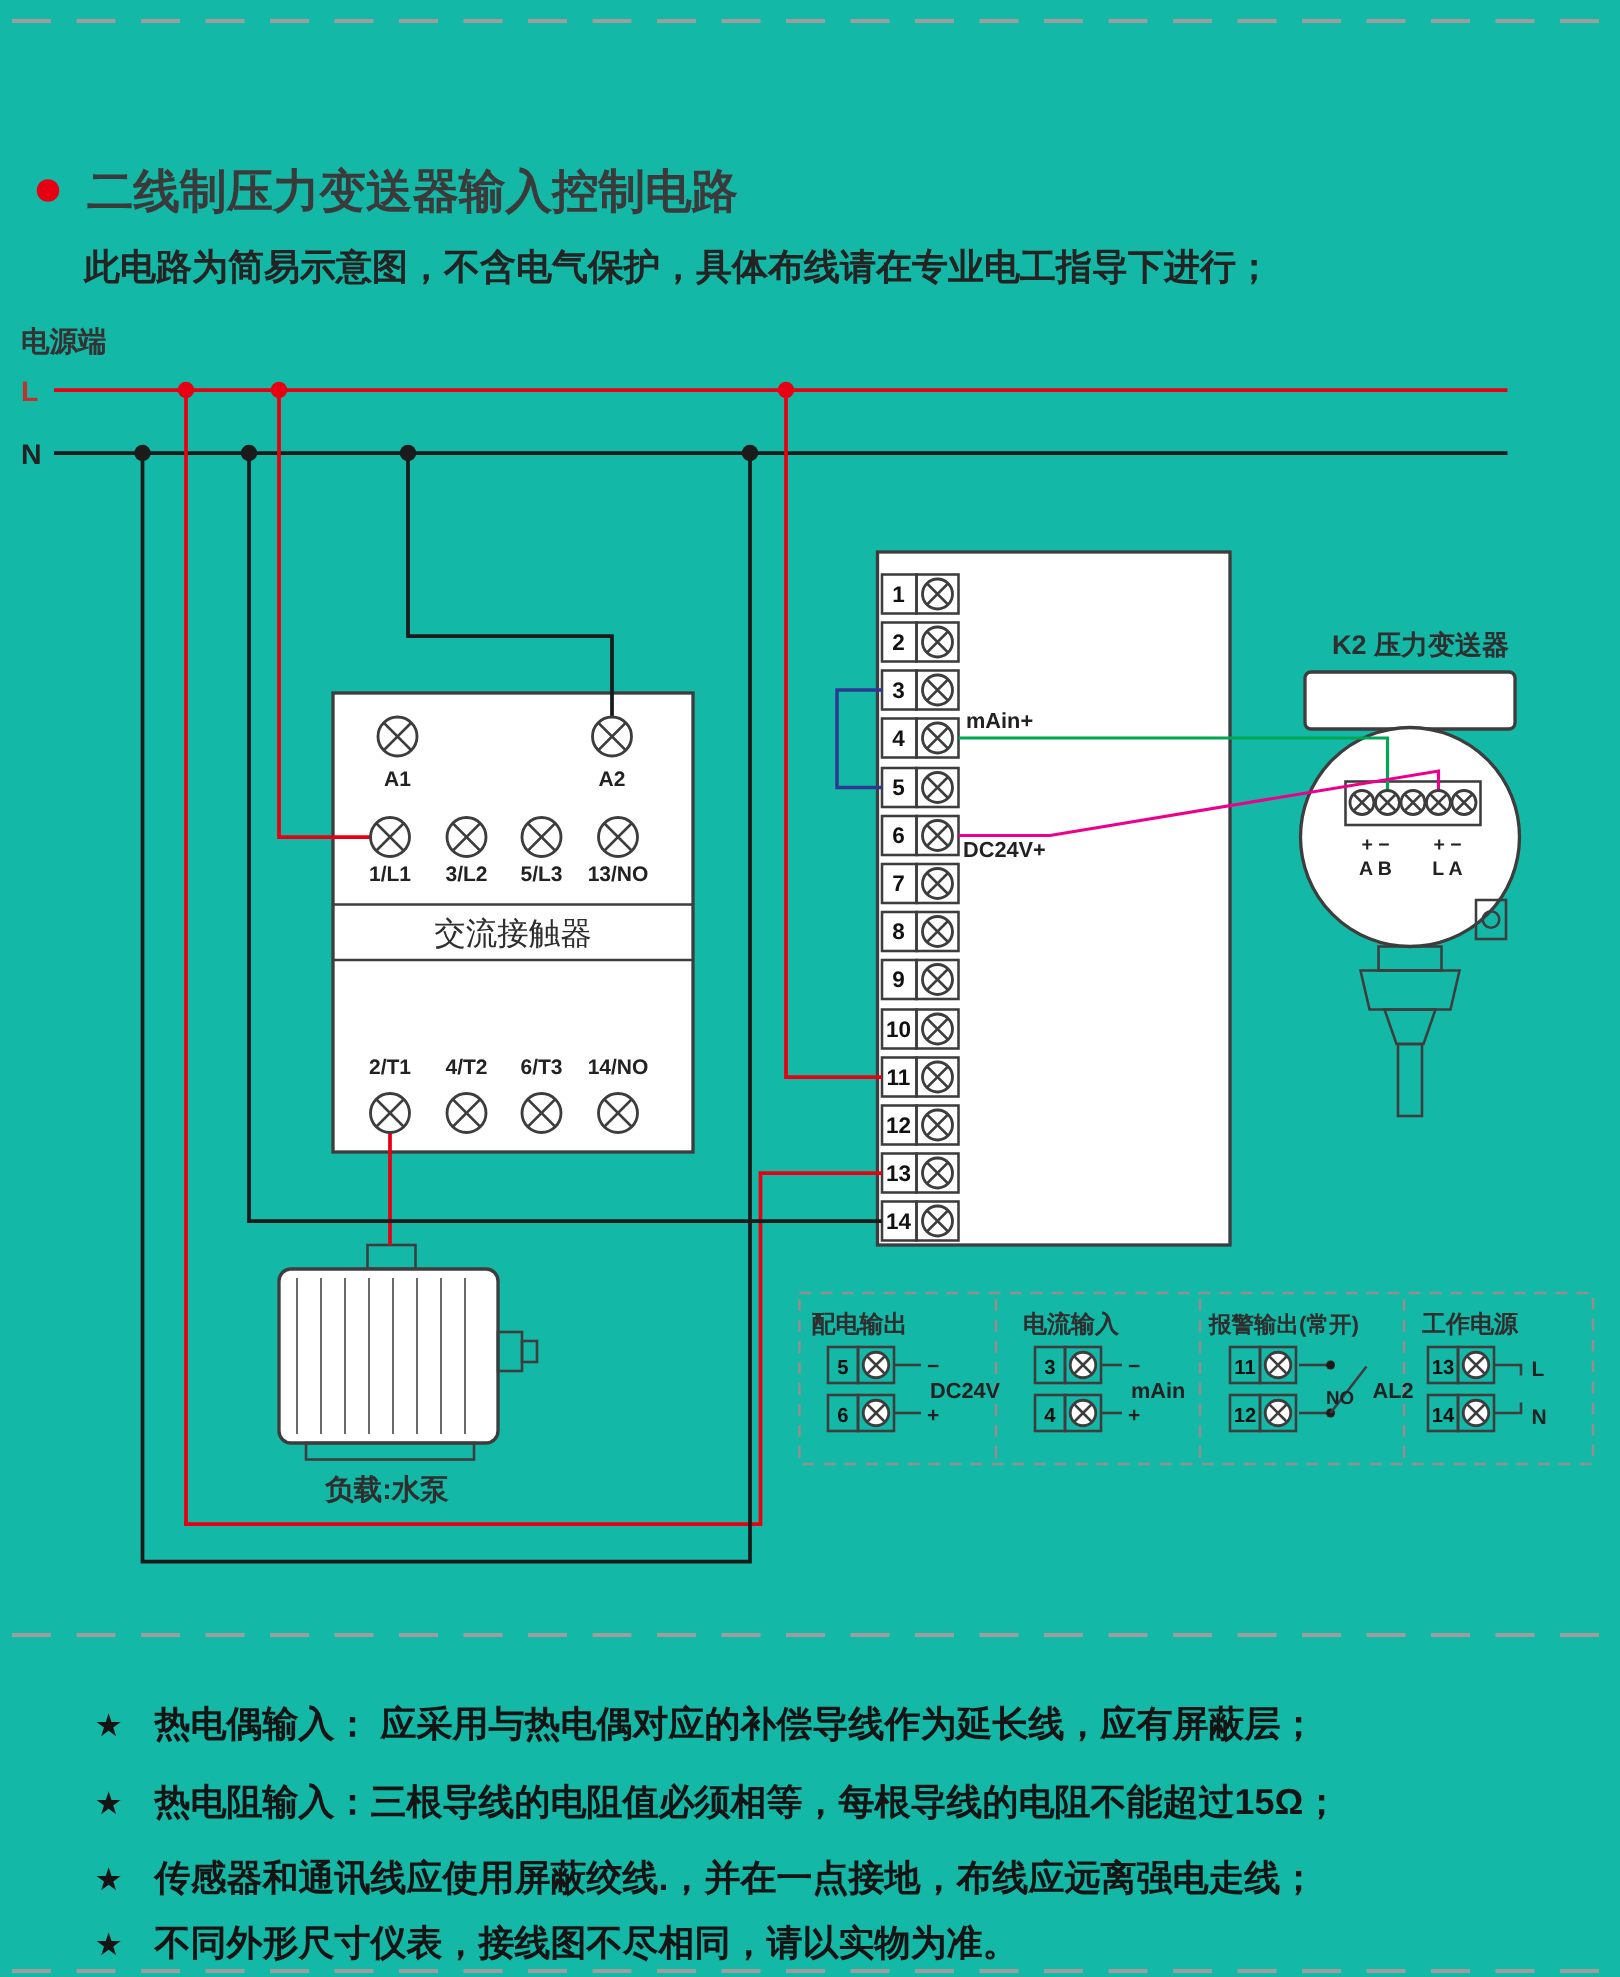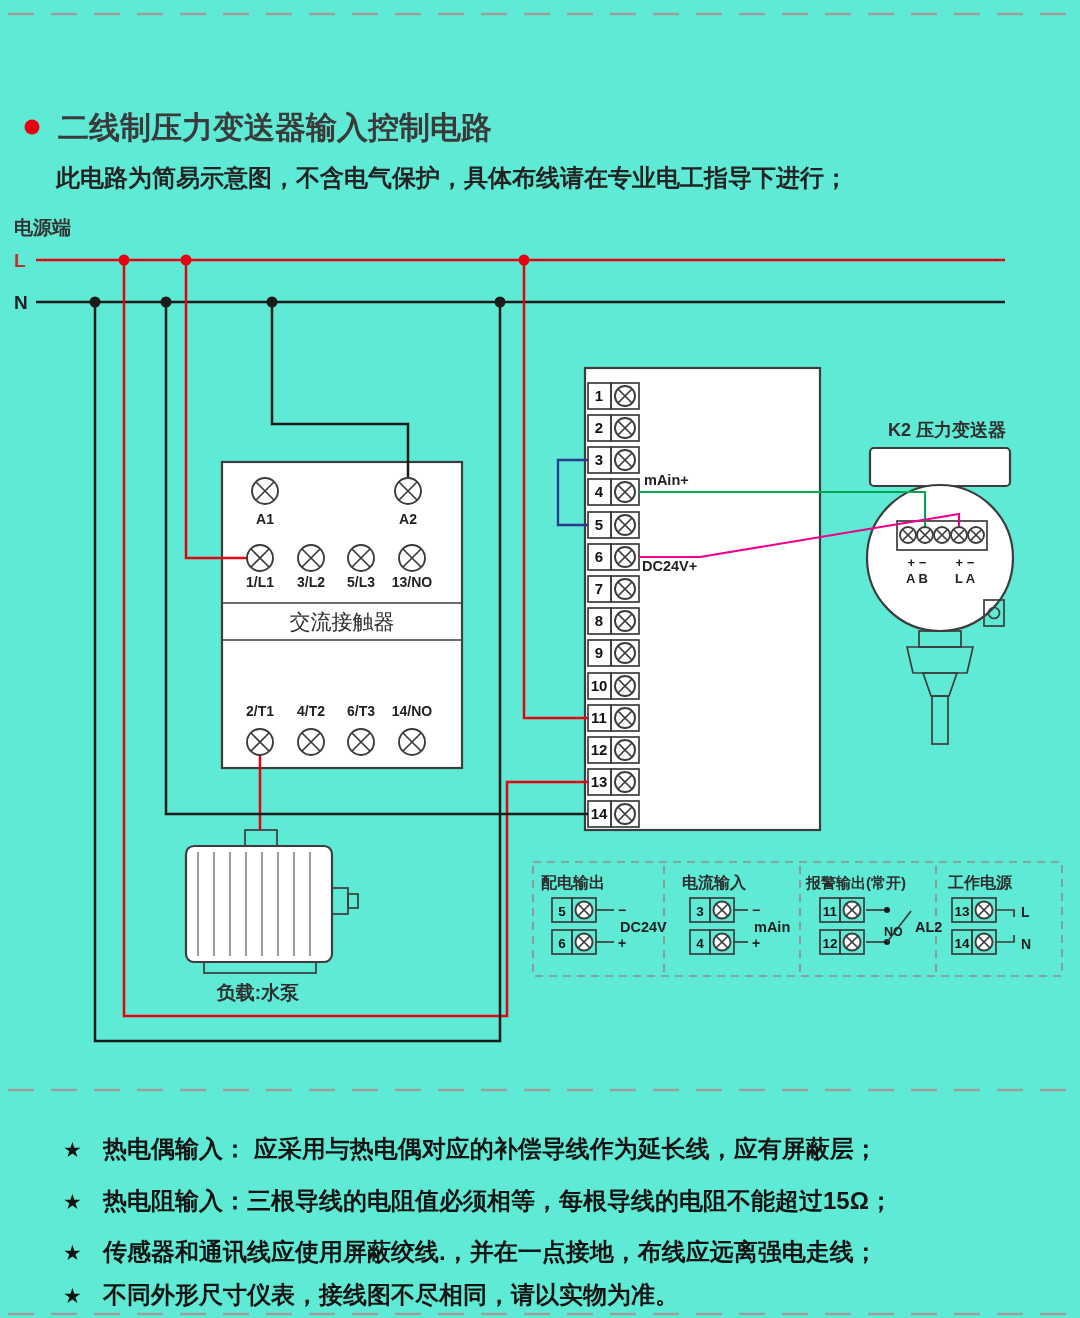--- a/index.html
+++ b/index.html
@@ -1,16 +1,16 @@
 <!DOCTYPE html>
 <html><head>
 <meta charset="utf-8">
 <style>
   html,body{margin:0;padding:0;background:#fff}
-  .page{position:relative;width:1080px;height:1318px;background:#5eead4;overflow:hidden;font-family:"Liberation Sans","DejaVu Sans",sans-serif}
+  .page{position:relative;width:1080px;height:1318px;background:#14b8a6;overflow:hidden;font-family:"Liberation Sans","DejaVu Sans",sans-serif}
   svg{display:block}
   svg text{font-family:"Liberation Sans","DejaVu Sans",sans-serif;fill:#222}
   .t-title{font-size:31px;font-weight:700;fill:#3a3a3a}
   .t-sub{font-size:24px;font-weight:700;fill:#232323}
   .t-pw{font-size:19px;font-weight:600;fill:#333}
   .t-l{fill:#c2312b;font-weight:700}
   .t-n{fill:#222;font-weight:700}
   .t-cn{font-size:21px;font-weight:500;fill:#2e2e2e;text-anchor:middle}
   .t-term{font-size:14px;font-weight:600;text-anchor:middle;fill:#222}
   .t-num{font-size:15px;font-weight:700;text-anchor:middle;fill:#111}

